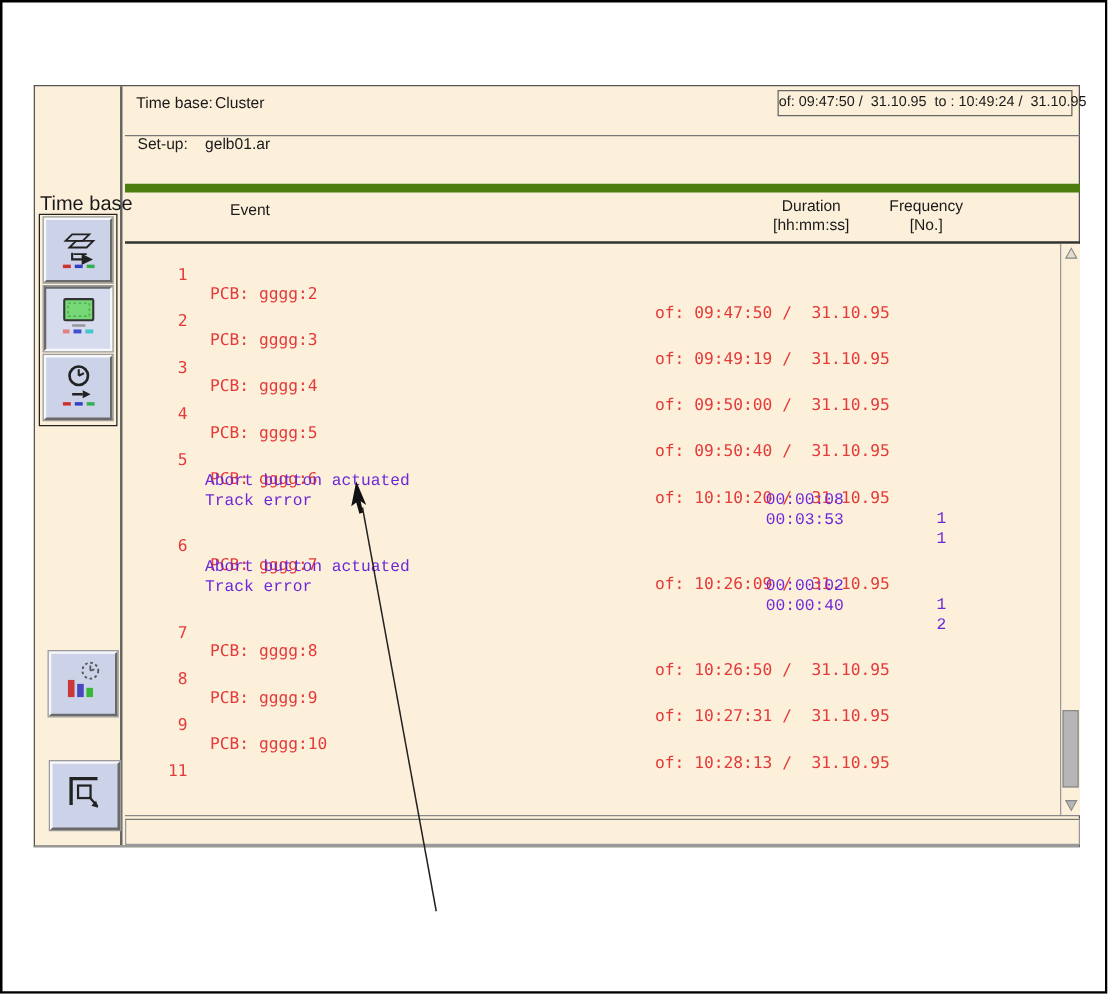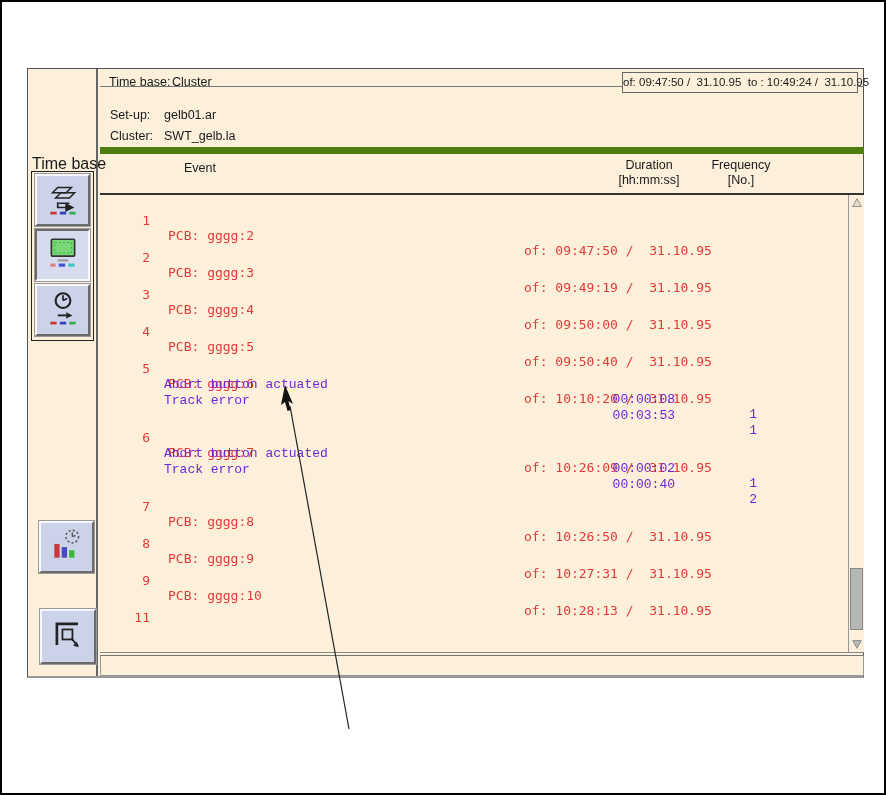--- a/index.html
+++ b/index.html
@@ -42,21 +42,21 @@
     border-bottom:2px solid #f7f8fc; border-right:2px solid #f7f8fc;
   }
   #tb-btn-1 { left:3px; top:2px; }
   #tb-btn-2 { left:3px; top:57px; }
   #tb-btn-3 { left:3px; top:112px; }
   #btn-chart { left:11px; top:452px; }
   #btn-select { left:12px; top:540px; width:56px; height:55px; }
   
   #main { position:absolute; left:72px; top:0; width:764px; height:608px; }
   #tb-bar {
-    position:absolute; left:0; top:0; width:100%; height:18px;
+    position:absolute; left:0; top:0; width:100%; height:40px;
     border-bottom:1px solid #777; font-size:12.5px;
   }
   #tb-bar-label { position:absolute; left:9px; top:6px; }
   #tb-bar-value { position:absolute; left:72px; top:6px; }
   #range-box {
     position:absolute; left:522px; top:3px; width:236px; height:21px;
     border:1px solid #666; background:#fdf0da;
     font-size:11.5px; text-align:center; line-height:19px; white-space:pre;
   }
   #setup-panel { position:absolute; left:0; top:27px; width:100%; height:58px; border-bottom:7px solid #4d7c0f; font-size:12.5px; }
@@ -181,24 +181,20 @@
         <span id="tb-bar-label">Time base:</span>
         <span id="tb-bar-value">Cluster</span>
         <span id="range-box">of: 09:47:50 /  31.10.95  to : 10:49:24 /  31.10.95</span>
       </div>
 
       <div id="setup-panel">
         <div class="setup-line" id="setup-line-1">
           <span class="setup-lab">Set-up:</span>
           <span class="setup-val">gelb01.ar</span>
         </div>
-        <div class="setup-line" id="setup-line-2">
-          <span class="setup-lab">Cluster:</span>
-          <span class="setup-val">SWT_gelb.la</span>
-        </div>
       </div>
 
       <div id="col-header">
         <span id="col-event">Event</span>
         <span class="col-center" id="col-duration">Duration</span>
         <span class="col-center" id="col-duration-unit">[hh:mm:ss]</span>
         <span class="col-center" id="col-frequency">Frequency</span>
         <span class="col-center" id="col-frequency-unit">[No.]</span>
       </div>
 

